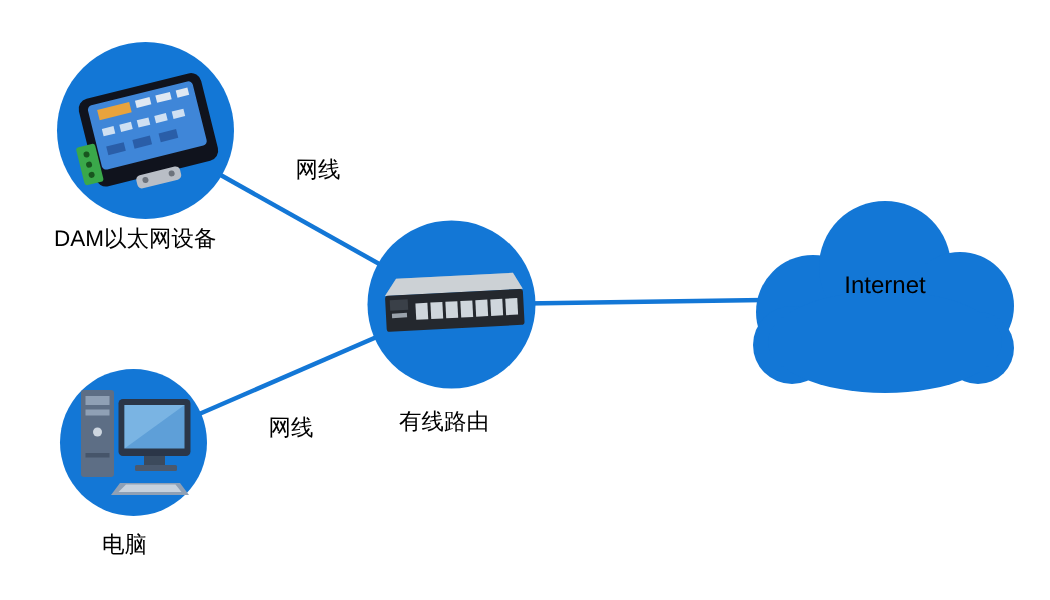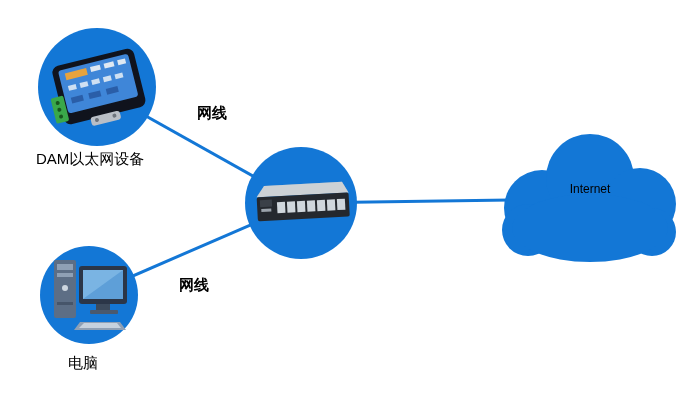--- a/index.html
+++ b/index.html
@@ -41,39 +41,39 @@
     white-space: nowrap;
   }
   #dam-label    { left: 36px;  top: 150px; }
   #pc-label     { left: 68px;  top: 354px; }
   #router-label { left: 266px; top: 272px; }
   .edge-label {
     position: absolute;
     z-index: 3;
     color: #000000;
     font-size: 15px;
-    font-weight: bold;
+    font-weight: normal;
     white-space: nowrap;
   }
   #cable-label-top    { left: 197px; top: 104px; }
   #cable-label-bottom { left: 179px; top: 276px; }
   #cloud {
     position: absolute;
     left: 492px; top: 130px;
     width: 196px; height: 138px;
     z-index: 2;
   }
   #internet-label {
     position: absolute;
     left: 492px; top: 182px;
     width: 196px;
     text-align: center;
     z-index: 3;
     color: #000000;
-    font-size: 12px;
+    font-size: 16px;
   }
   .dev-svg { display: block; }
 </style>
 </head>
 <body>
 
 <div id="canvas">
 
   <svg class="wires" viewBox="0 0 700 400">
     <line x1="96" y1="88" x2="301" y2="203" stroke="#1377d6" stroke-width="3"></line>
@@ -139,20 +139,21 @@
         <rect x="26" y="27" width="8" height="11" fill="#cfd6dc"></rect>
         <rect x="36" y="27" width="8" height="11" fill="#cfd6dc"></rect>
         <rect x="46" y="27" width="8" height="11" fill="#cfd6dc"></rect>
         <rect x="56" y="27" width="8" height="11" fill="#cfd6dc"></rect>
         <rect x="66" y="27" width="8" height="11" fill="#cfd6dc"></rect>
         <rect x="76" y="27" width="8" height="11" fill="#cfd6dc"></rect>
         <rect x="86" y="27" width="8" height="11" fill="#cfd6dc"></rect>
       </g>
     </svg>
   </div>
+  <div class="node-label" id="router-label">有线路由</div>
 
   <svg id="cloud" viewBox="0 0 196 138">
     <g fill="#1377d6">
       <circle cx="50" cy="78" r="38"></circle>
       <circle cx="98" cy="48" r="44"></circle>
       <circle cx="148" cy="74" r="36"></circle>
       <circle cx="36" cy="100" r="26"></circle>
       <circle cx="160" cy="102" r="24"></circle>
       <ellipse cx="98" cy="98" rx="78" ry="34"></ellipse>
     </g>

